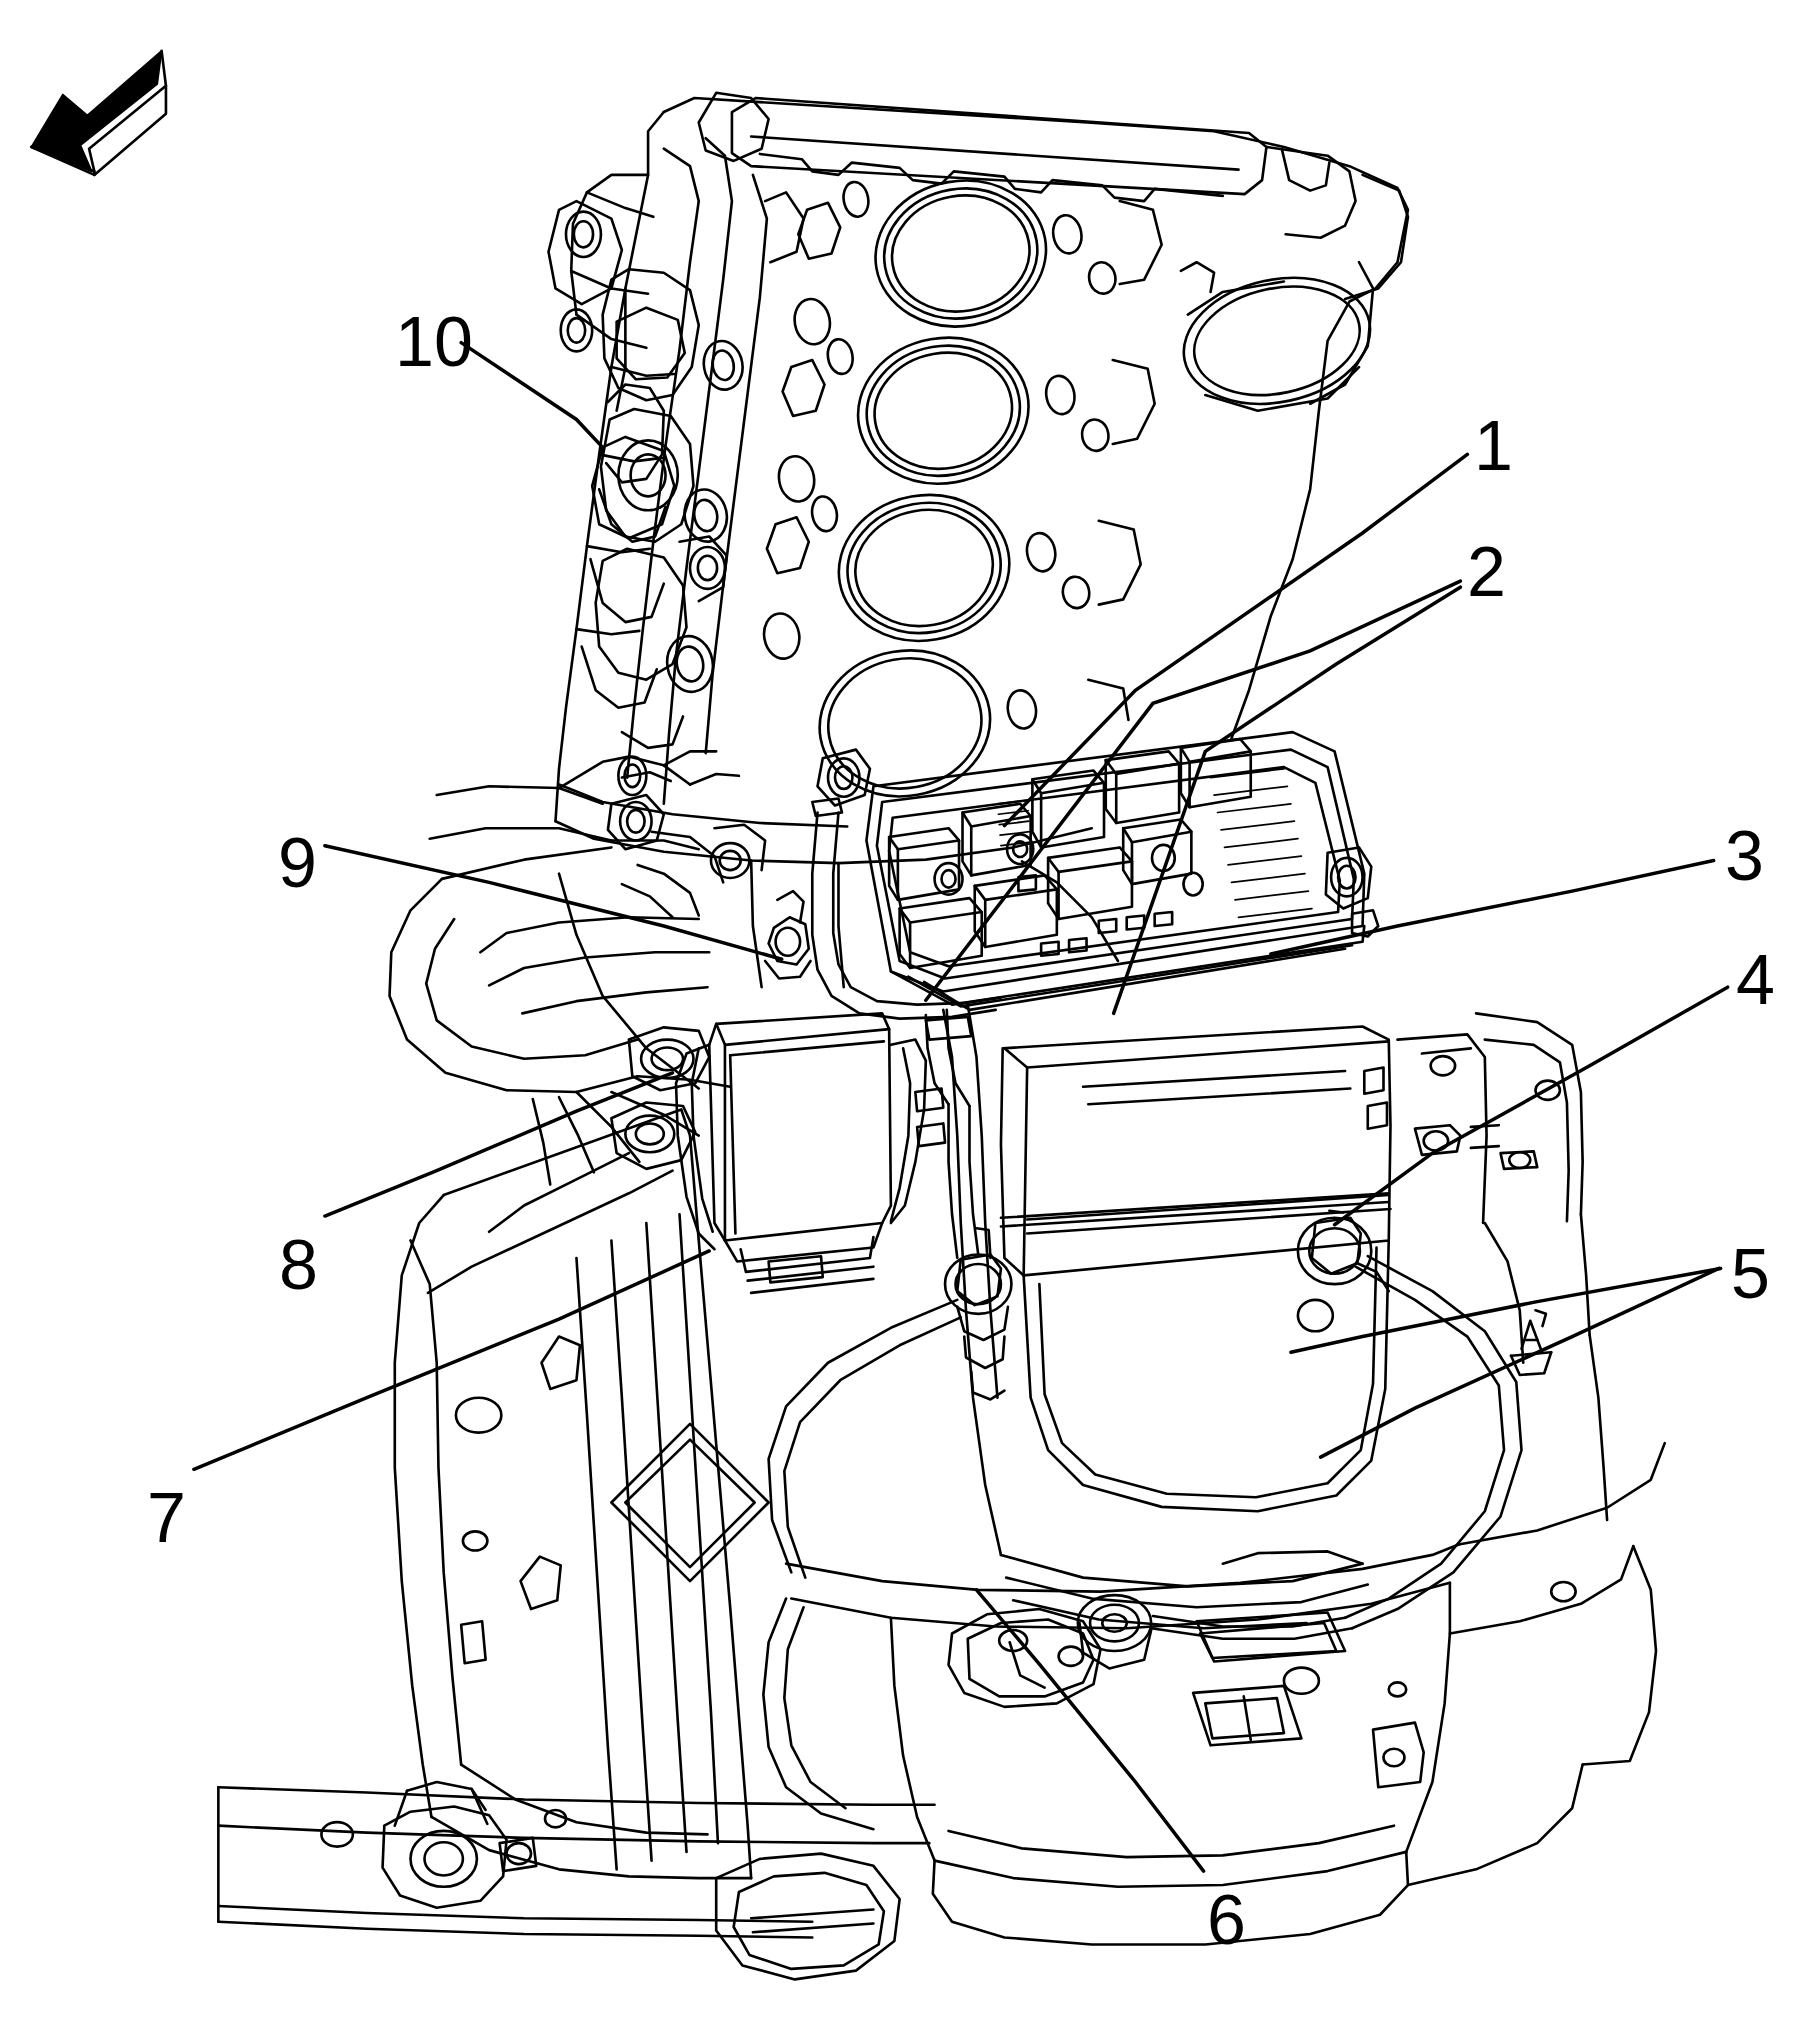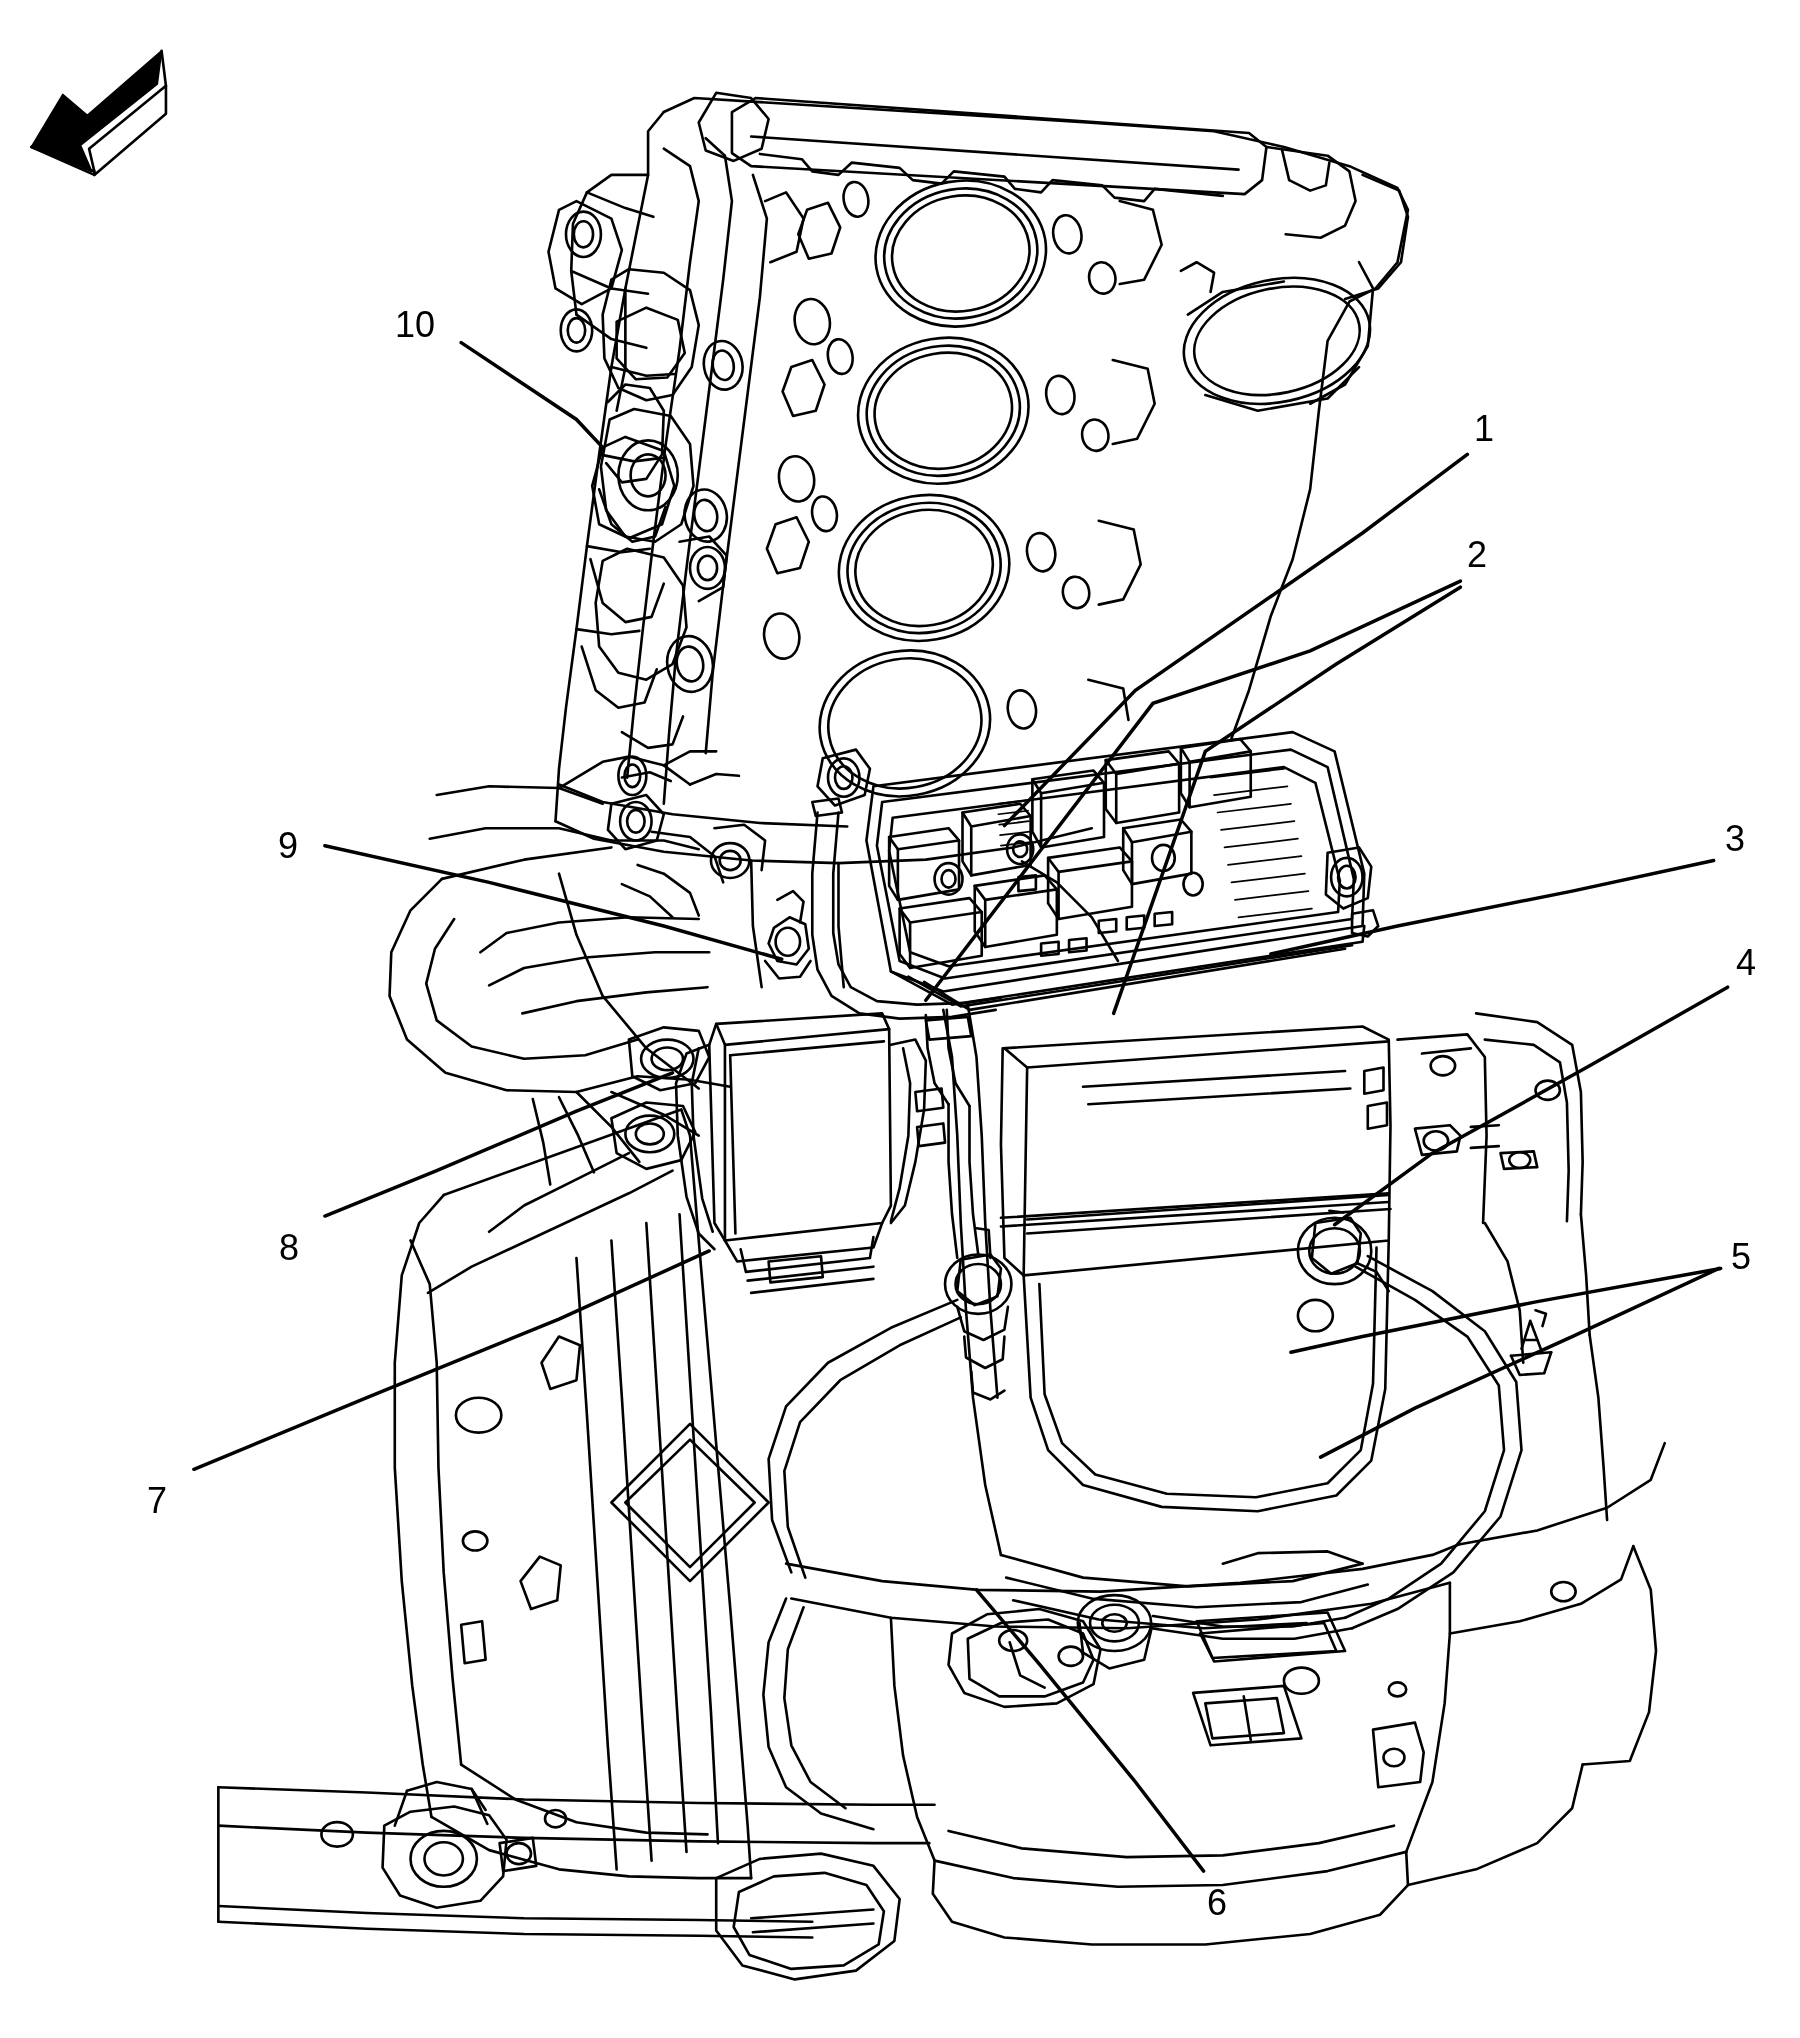--- a/index.html
+++ b/index.html
@@ -1,20 +1,20 @@
 <!DOCTYPE html>
 <html style="font-size:14px"><head>
 <meta charset="utf-8">
 <style>
   html,body{margin:0;padding:0;background:#ffffff;}
   body{font-family:"Liberation Sans", sans-serif;}
   #stage{position:relative;width:1801px;height:2039px;background:#fff;overflow:hidden;}
   #stage svg{position:absolute;top:0;left:0;}
   .callout{position:absolute;font-family:"Liberation Sans", sans-serif;font-weight:400;color:#000;line-height:1;white-space:nowrap;}
-  .callout.n{font-size:36px;}
+  .callout.n{font-size:70px;}
 </style>
 </head>
 <body>
 
 <div id="stage">
 
 <svg width="1801" height="2039" viewBox="0 0 2062 2334" xmlns="http://www.w3.org/2000/svg">
   <rect x="0" y="0" width="2062" height="2334" fill="#ffffff"></rect>
 
   <g fill="none" stroke="#000000" stroke-width="3" stroke-linecap="round" stroke-linejoin="round">

